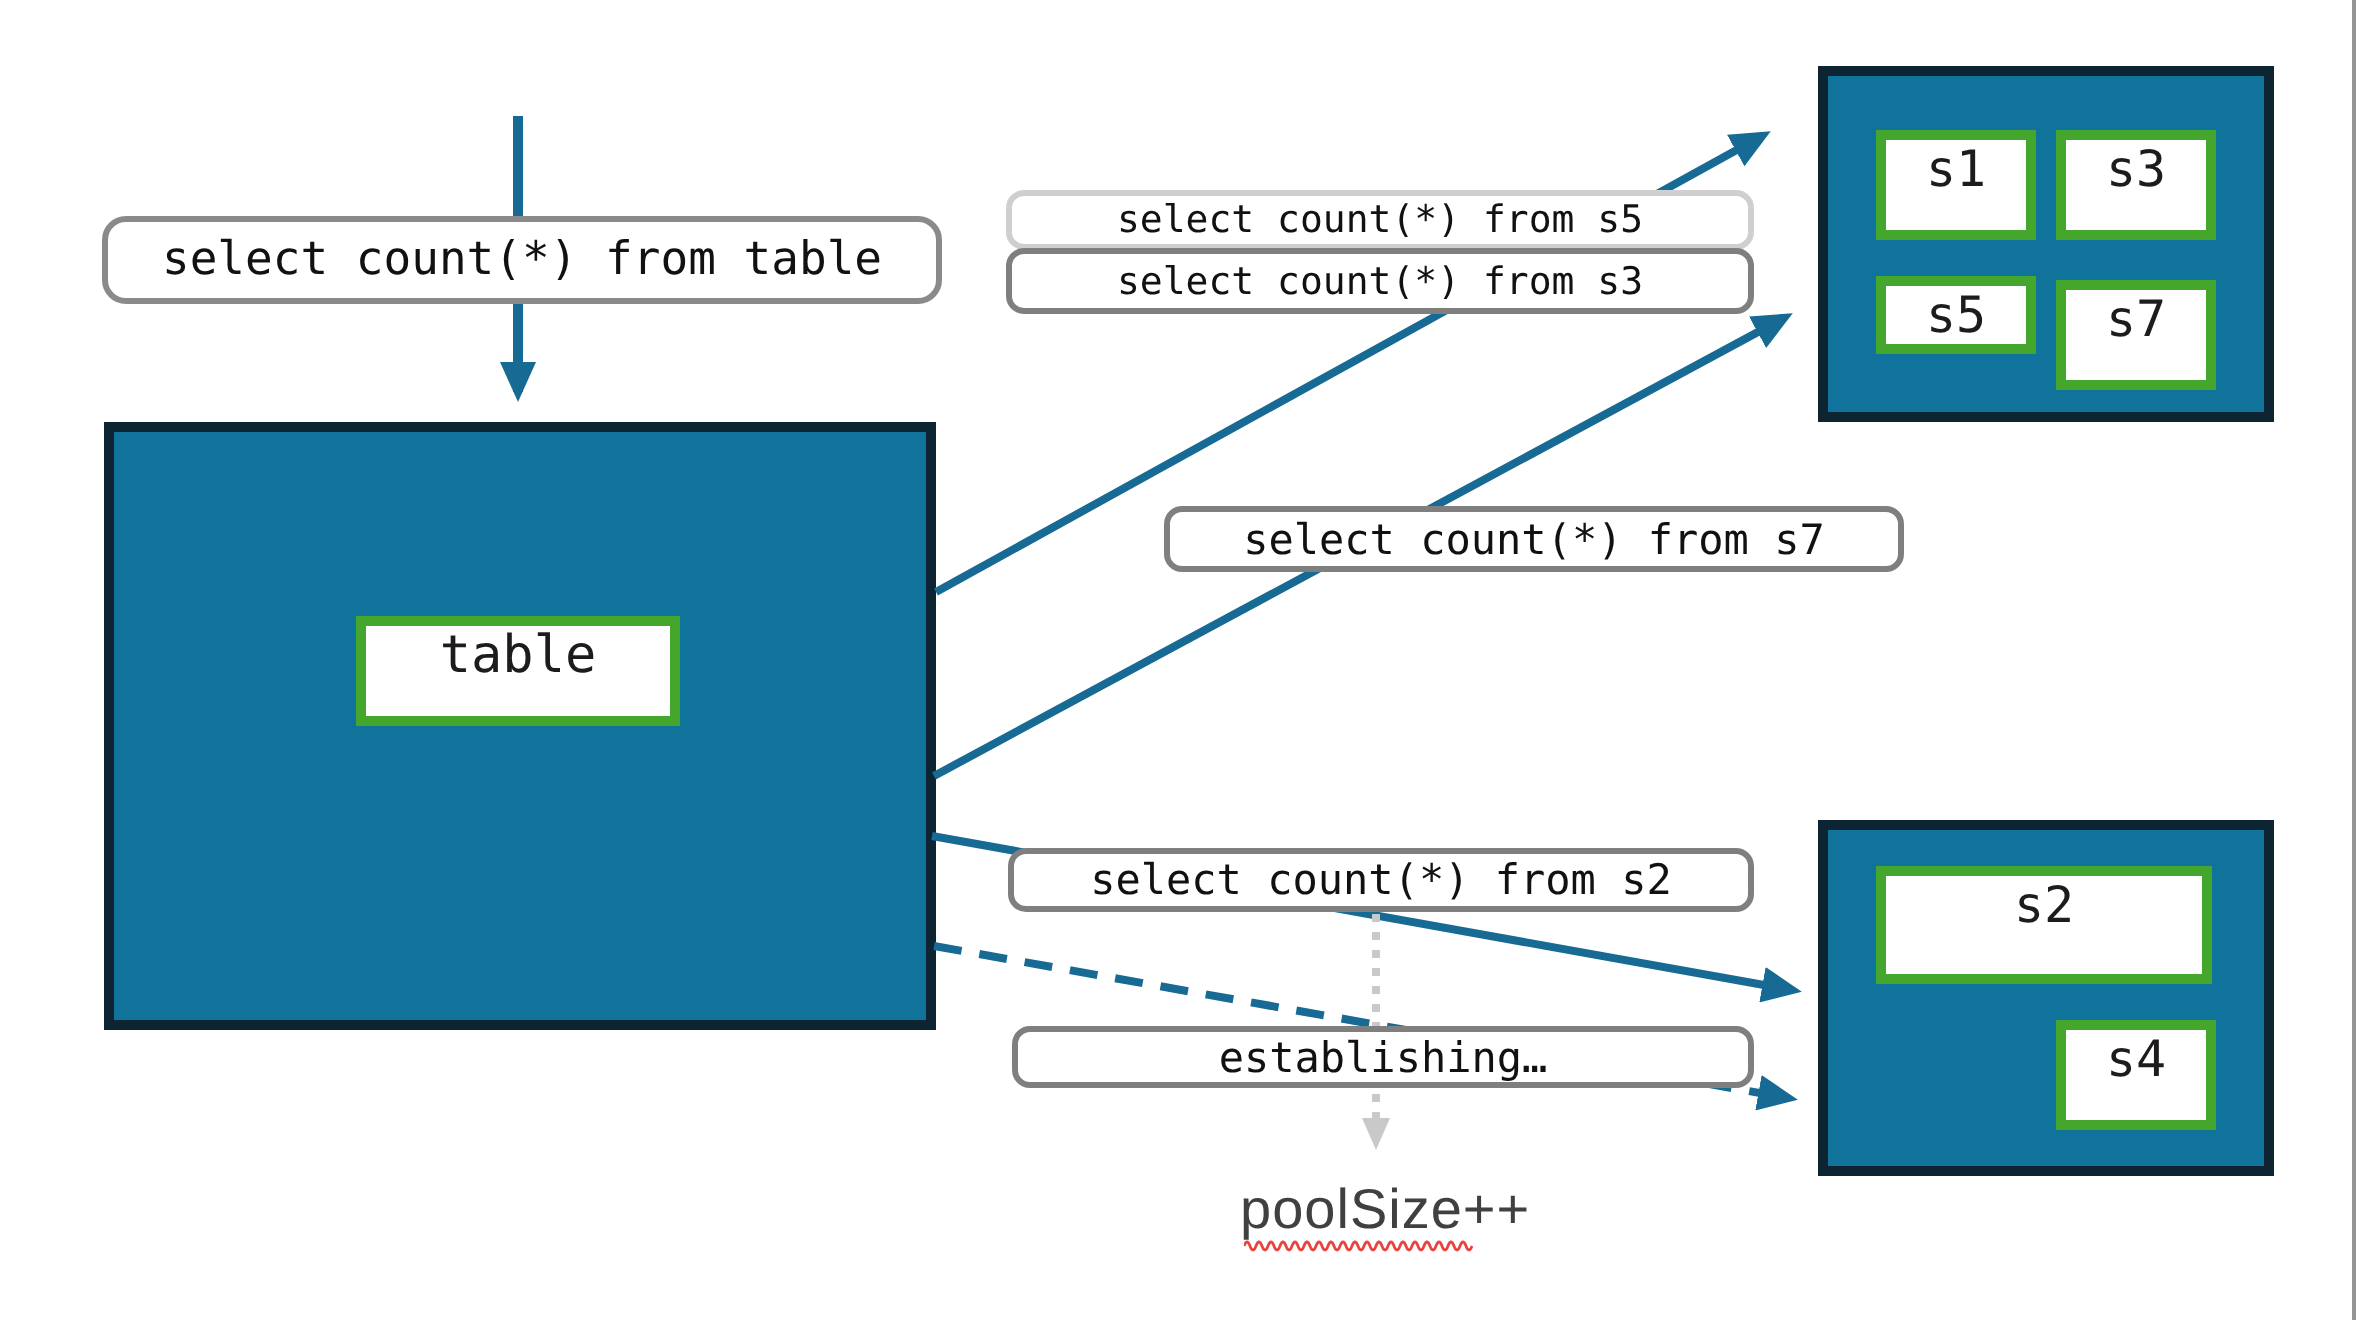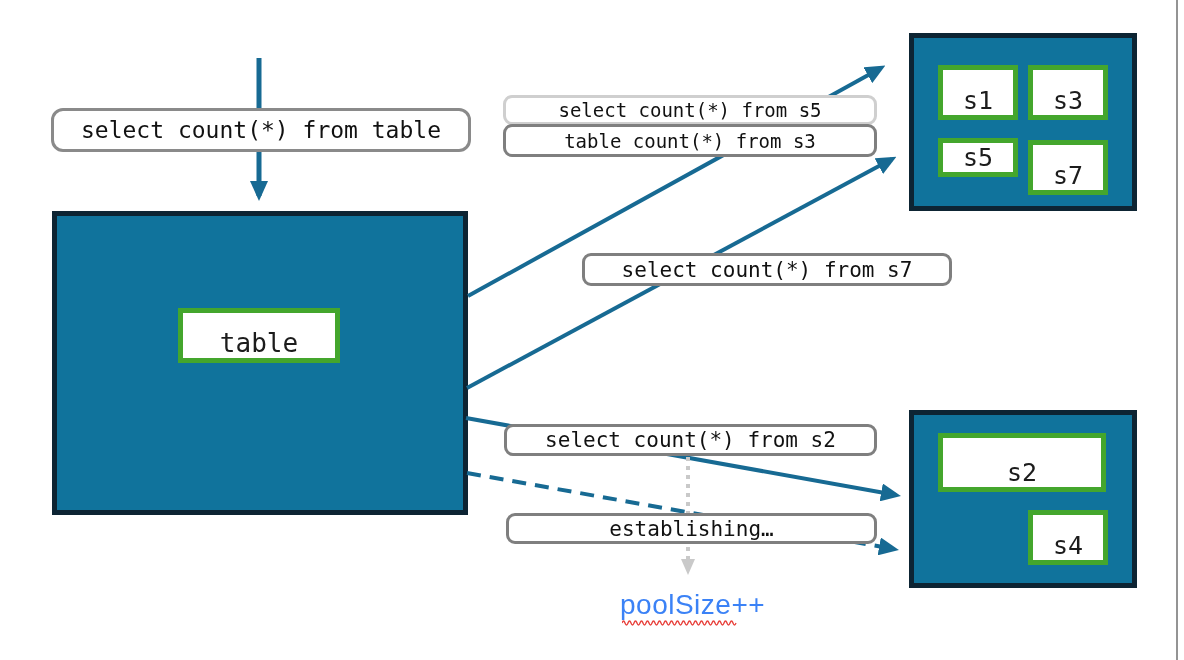--- a/index.html
+++ b/index.html
@@ -8,33 +8,33 @@
     overflow:hidden;font-family:"Liberation Sans",sans-serif;
   }
   .canvas *{box-sizing:border-box;}
   .abs{position:absolute;}
   
   .teal-box{
     position:absolute;background:#10739c;border:5px solid #0d2433;
   }
   .white-cell{
     position:absolute;background:#ffffff;border:5px solid #44a62d;
-    display:flex;align-items:flex-end;justify-content:center;
+    display:flex;align-items:flex-start;justify-content:center;
     font-family:"DejaVu Sans Mono","Liberation Mono",monospace;color:#1c1c1c;
   }
   
   .qlabel{
     position:absolute;background:#ffffff;border:3px solid #7f7f7f;border-radius:9px;
     display:flex;align-items:center;justify-content:center;
     font-family:"DejaVu Sans Mono","Liberation Mono",monospace;color:#111111;
     white-space:nowrap;
   }
   .arrows{position:absolute;left:0;top:0;}
   .pool-text{
-    position:absolute;left:620px;top:589px;font-size:28px;color:#3b82f6;
+    position:absolute;left:620px;top:589px;font-size:28px;color:#404040;
     font-family:"Liberation Sans",sans-serif;letter-spacing:0.5px;
   }
   .slide-edge{position:absolute;left:1176px;top:0;width:2px;height:660px;background:#949494;}
 </style>
 </head>
 <body>
 
 <div class="canvas">
 
   <div class="teal-box" style="left:52px;top:211px;width:416px;height:304px">
@@ -86,21 +86,21 @@
 
   <div class="qlabel" style="left:51px;top:108px;width:420px;height:44px;font-size:23px;border-color:#8a8a8a;border-radius:12px">
     <span>select count(*) from table</span>
   </div>
 
   <div class="qlabel" style="left:503px;top:95px;width:374px;height:30px;font-size:19px;border-color:#cfcfcf">
     <span>select count(*) from s5</span>
   </div>
 
   <div class="qlabel" style="left:503px;top:124px;width:374px;height:33px;font-size:19px">
-    <span>table count(*) from s3</span>
+    <span>select count(*) from s3</span>
   </div>
 
   <div class="qlabel" style="left:582px;top:253px;width:370px;height:33px;font-size:21px">
     <span>select count(*) from s7</span>
   </div>
 
   <div class="qlabel" style="left:504px;top:424px;width:373px;height:32px;font-size:21px">
     <span>select count(*) from s2</span>
   </div>
 

